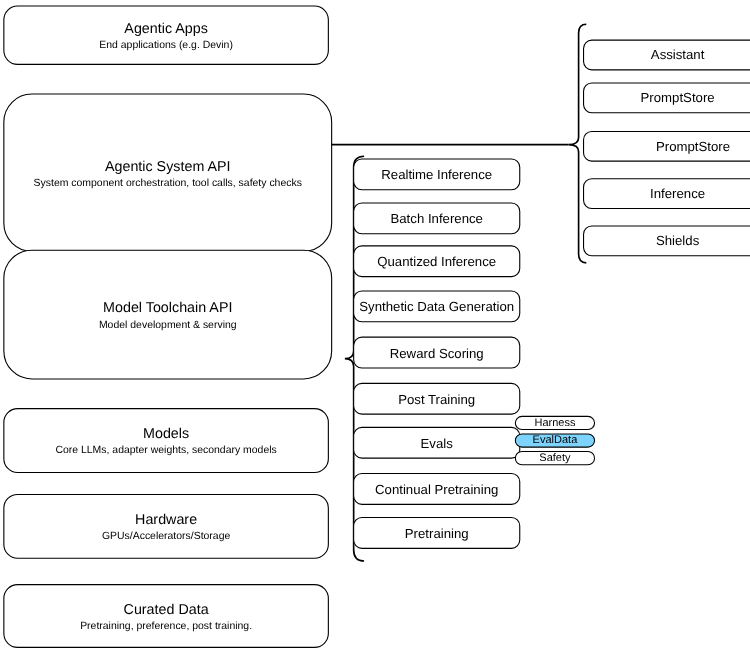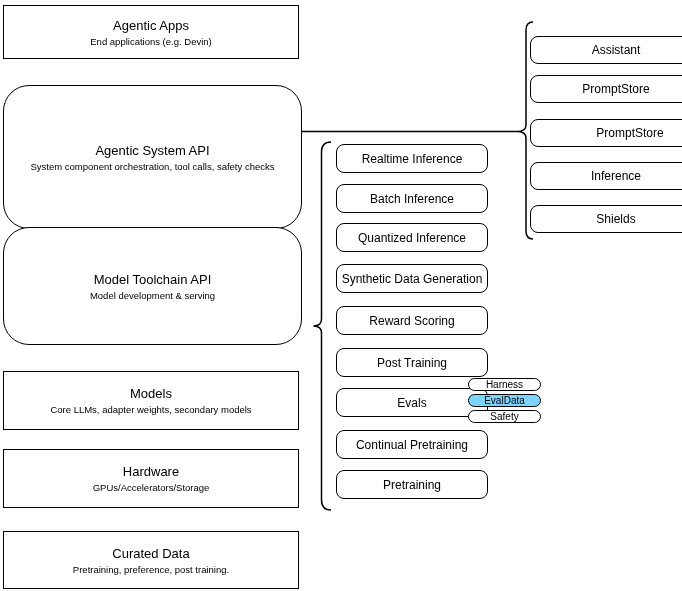--- a/index.html
+++ b/index.html
@@ -27,27 +27,27 @@
     background: #ffffff;
     border: 1.5px solid #000000;
     display: flex;
     flex-direction: column;
     align-items: center;
     justify-content: center;
     text-align: center;
     z-index: 2;
   }
   
-  .lbox { left: 3px; width: 296px; border-radius: 0; gap: 3px; }
+  .lbox { left: 3px; width: 296px; border-radius: 13px; gap: 3px; }
   .lbox.api { width: 299px; border-radius: 26px; }
   .btitle { font-size: 13px; line-height: 15px; color: #000; }
   .bsub   { font-size: 9.5px; line-height: 11px; color: #000; }
   
   .mbox {
-    left: 336px; width: 152px; height: 29px;
+    left: 321px; width: 152px; height: 29px;
     border-radius: 8px;
     font-size: 12px;
   }
   
   .rbox {
     left: 530px; width: 172px; height: 28px;
     border-radius: 8px;
     font-size: 12px;
   }
   

